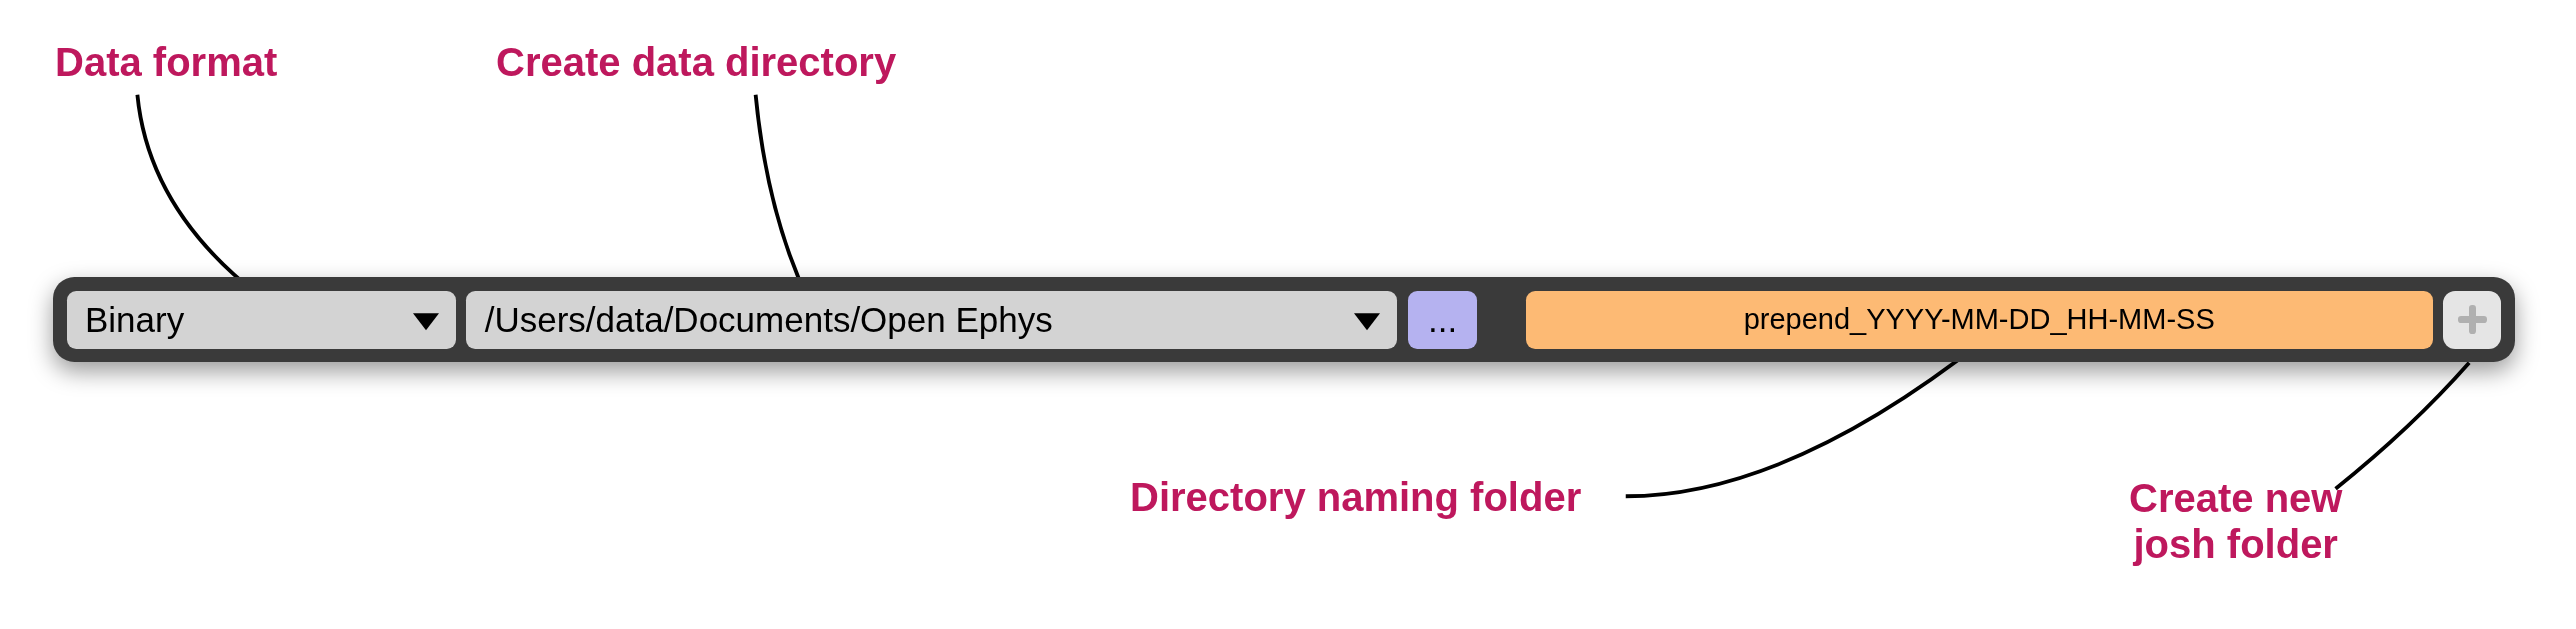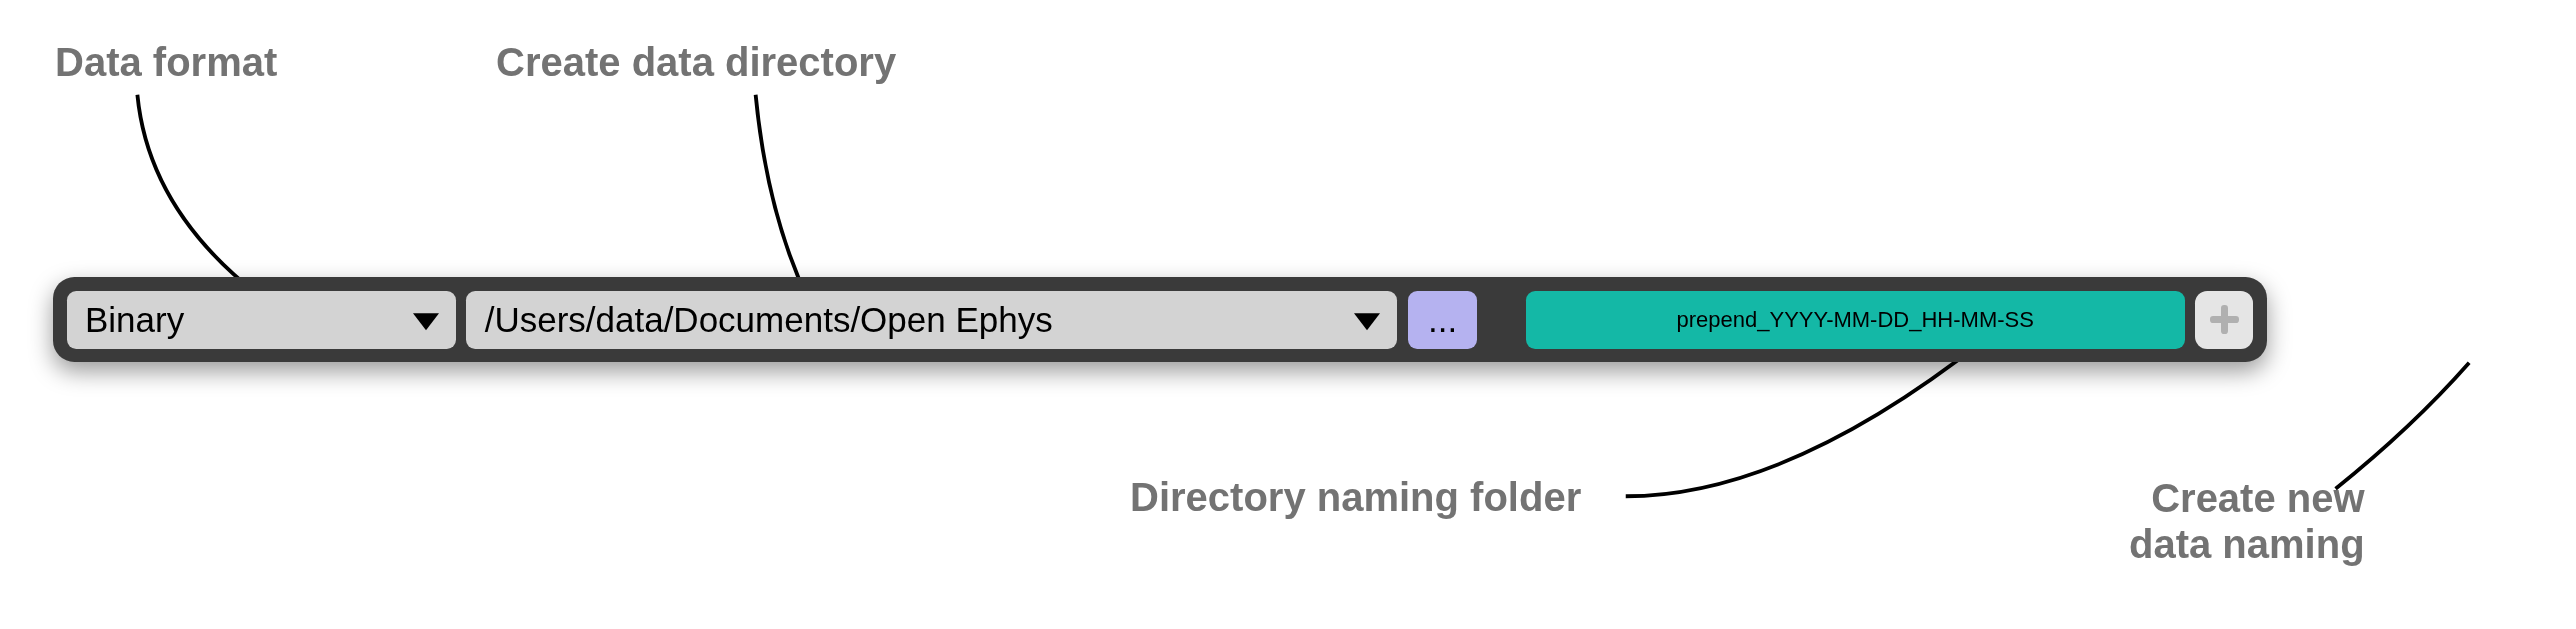--- a/index.html
+++ b/index.html
@@ -13,36 +13,36 @@
       background: white;
       width: 2576px;
       height: 630px;
       position: relative;
     }
 
     .annotation-label {
       position: absolute;
       font-size: 40px;
       font-weight: 600;
-      color: #737373;
+      color: #be185d;
       white-space: nowrap;
     }
 
     .annotation-line {
       position: absolute;
       stroke: #000;
       stroke-width: 5;
       fill: none;
     }
 
     .toolbar {
       position: absolute;
       top: 277px;
       left: 53px;
-      width: 2214px;
+      width: 2462px;
       height: 85px;
       background: #3a3a3a;
       border-radius: 21.4px;
       box-shadow: 0 9.2px 23px rgba(0,0,0,0.4);
       display: flex;
       align-items: center;
       padding: 0 13.7px;
       gap: 10.7px;
     }
 
@@ -92,26 +92,26 @@
       align-items: center;
       justify-content: center;
       font-size: 35px;
       color: #000;
       cursor: pointer;
     }
 
     .naming-pattern {
       flex: 1;
       height: 58px;
-      background: #14b8a6;
+      background: #fdba74;
       border-radius: 9.2px;
       display: flex;
       align-items: center;
       justify-content: center;
-      font-size: 22px;
+      font-size: 29px;
       color: #000;
       margin-left: 38px;
       cursor: pointer;
     }
 
     .add-btn {
       width: 58px;
       height: 58px;
       background: #e5e5e5;
       border-radius: 12.2px;
@@ -148,23 +148,23 @@
       height: 630px;
       pointer-events: none;
     }
   </style>
 </head>
 <body>
 
 <div class="annotation-label" style="top:40px; left:55px;">Data format</div>
 <div class="annotation-label" style="top:40px; left:496px;">Create data directory</div>
 <div class="annotation-label" style="top:475px; left:1130px;">Directory naming folder</div>
-<div class="annotation-label" style="top:475px; left:2129px; text-align:right; line-height:1.15;">
+<div class="annotation-label" style="top:475px; left:2129px; text-align:center; line-height:1.15;">
   <span>Create new</span><br>
-  <span>data naming</span>
+  <span>josh folder</span>
 </div>
 
 <svg class="callout" viewBox="0 0 3375 825" width="2576" height="630">
   <path class="annotation-line" d="M 180 124 Q 195 280 350 395"></path>
   <path class="annotation-line" d="M 990 124 Q 1005 280 1060 395"></path>
   <path class="annotation-line" d="M 2130 650 Q 2340 650 2600 445"></path>
   <path class="annotation-line" d="M 3060 640 Q 3160 560 3235 475"></path>
 </svg>
 
 <div class="toolbar">

